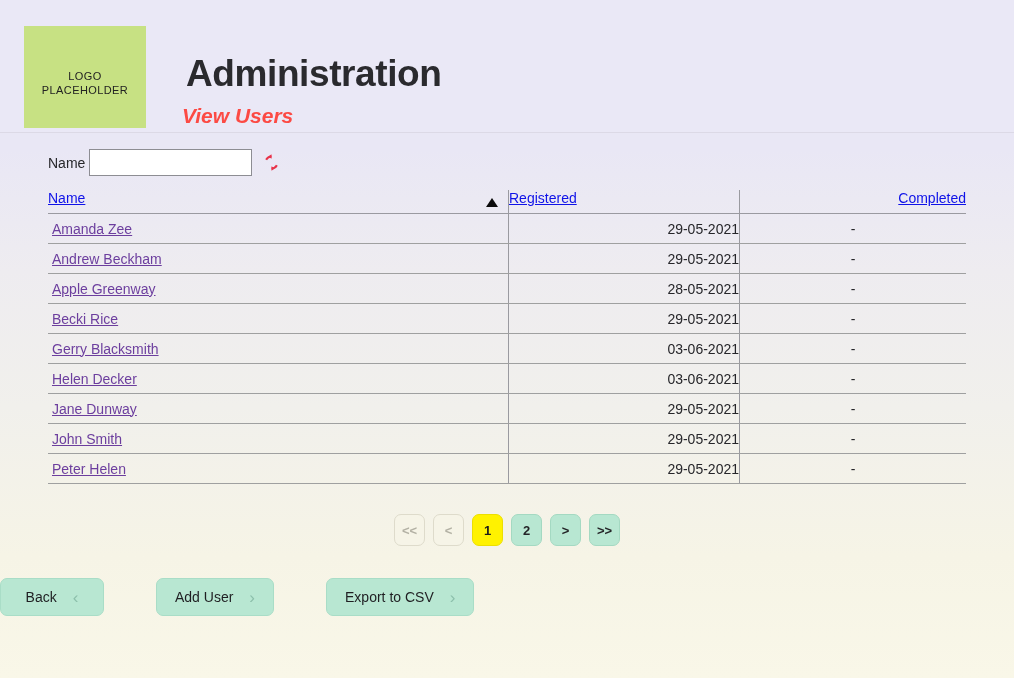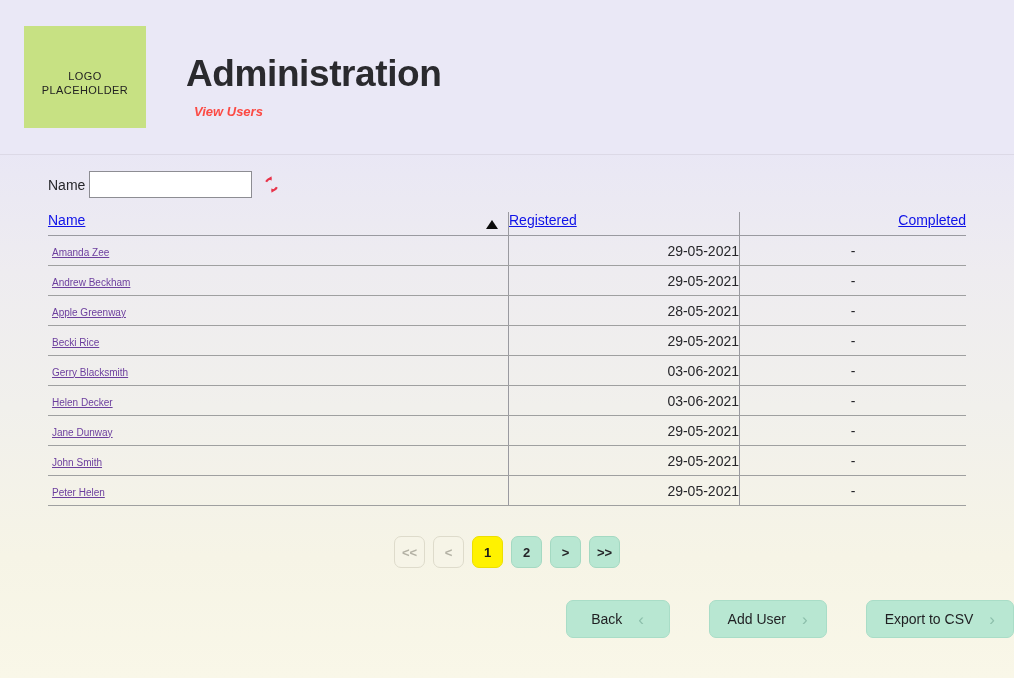--- a/index.html
+++ b/index.html
@@ -17,21 +17,21 @@
         #eeecf0 40%,
         #f1f0ec 60%,
         #f6f4e6 82%,
         #f9f7e8 100%);
     -webkit-font-smoothing: antialiased;
   }
 
   
   .page-header {
     position: relative;
-    height: 155px;
+    height: 133px;
     box-sizing: border-box;
     background: #eae8f6;
     border-bottom: 1px solid #dcd9e6;
     display: flex;
     align-items: flex-start;
   }
   .logo-box {
     position: absolute;
     left: 24px;
     top: 26px;
@@ -58,25 +58,25 @@
   }
   .page-title {
     font-size: 37px;
     font-weight: bold;
     color: #2a2a2e;
     letter-spacing: -0.4px;
     line-height: 44px;
     margin: 8px;
   }
   .page-subtitle {
-    font-size: 13px;
+    font-size: 21px;
     font-style: italic;
     font-weight: bold;
     color: #fc4a44;
-    margin: 5px 0 0 16px;
+    margin: 5px 0 0 4px;
   }
 
   
   .filter-bar {
     display: flex;
     align-items: center;
     padding: 15px 0 0 48px;
     height: 44px;
     box-sizing: border-box;
   }
@@ -147,21 +147,21 @@
     padding: 0;
     border-bottom: 1.5px solid #9fa0a0;
     color: #26262a;
   }
   .users-table td.cell-name { text-align: left; padding-left: 4px; }
   .users-table td.cell-reg  { text-align: right; border-left: 1.5px solid #9a9aa0; }
   .users-table td.cell-comp { text-align: center; border-left: 1.5px solid #9a9aa0; }
   .user-link {
     color: #6c3e9e;
     text-decoration: underline;
-    font-size: 10px;
+    font-size: 14px;
     cursor: pointer;
   }
 
   
   .pagination {
     display: flex;
     justify-content: center;
     gap: 8px;
     margin-top: 30px;
   }
@@ -192,22 +192,22 @@
   .page-btn.disabled {
     background: #f6f4e7;
     border: 1px solid #dedbcb;
     color: #b3b1a4;
     cursor: default;
   }
 
   
   .actions {
     display: flex;
-    justify-content: flex-end;
-    gap: 39px;
+    justify-content: flex-start;
+    gap: 52px;
     margin-top: 32px;
   }
   .action-btn {
     height: 38px;
     min-width: 104px;
     background: #b8e7d2;
     border: 1px solid #a9ddc7;
     border-radius: 7px;
     font-family: "Liberation Sans", sans-serif;
     font-size: 14px;

